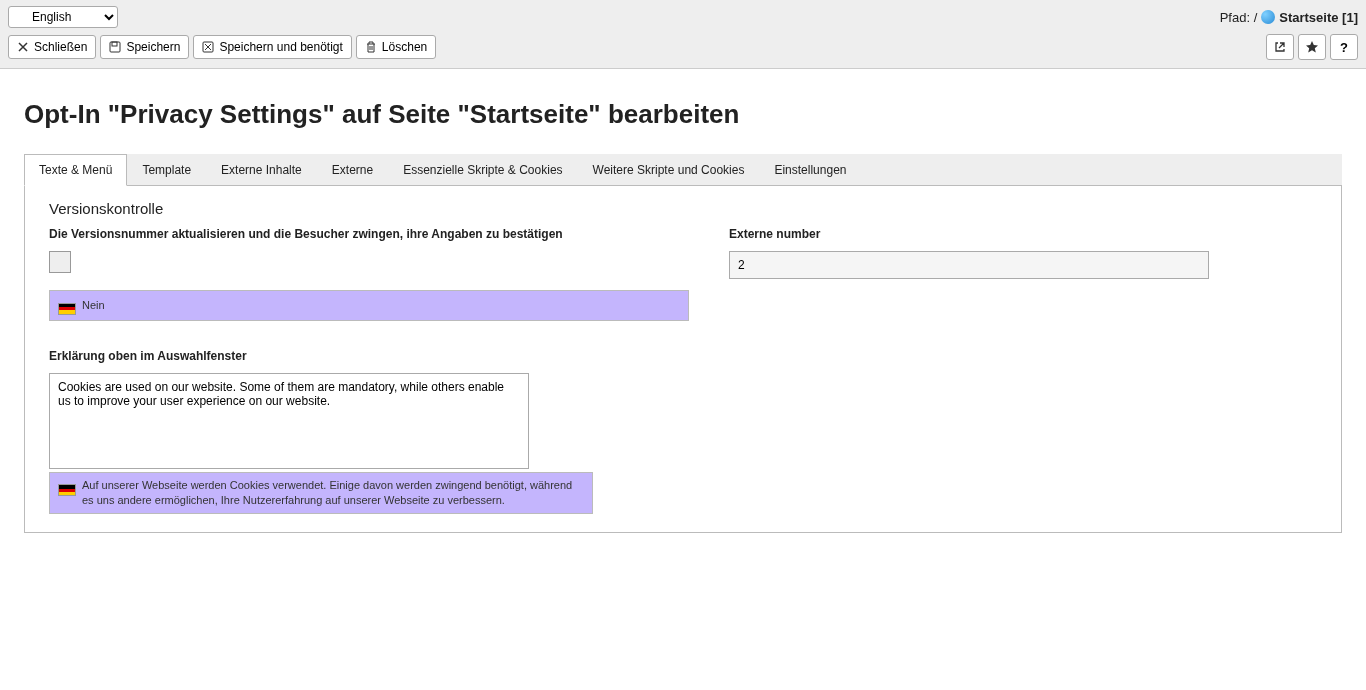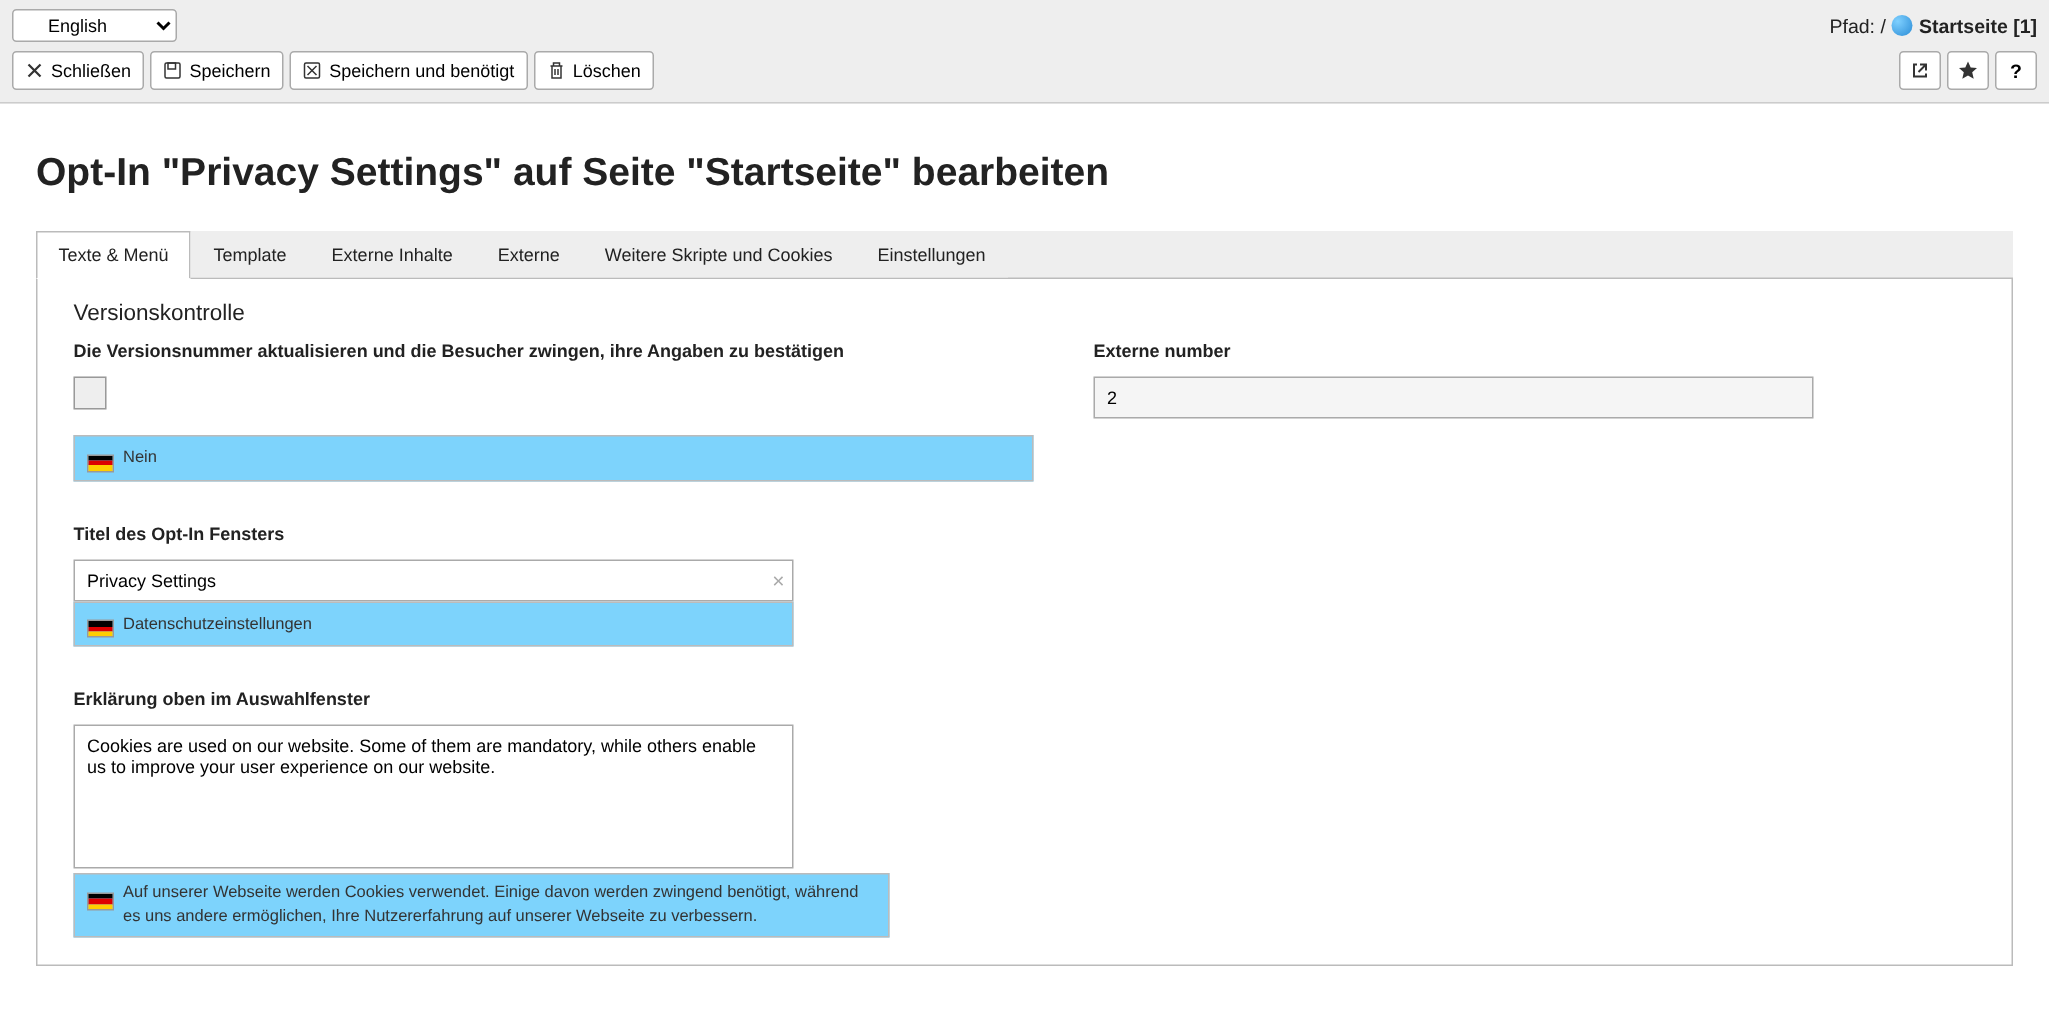--- a/index.html
+++ b/index.html
@@ -3,39 +3,39 @@
 <meta charset="utf-8">
 <style>
   * { box-sizing: border-box; margin: 0; padding: 0; }
   body { font-family: Verdana, Arial, sans-serif; font-size: 12px; color: #222; background: #fff; width: 1366px; }
   .top-bar { background: #eee; border-bottom: 1px solid #ccc; padding: 6px 8px 8px 8px; }
   .top-row1 { display: flex; justify-content: space-between; align-items: center; margin-bottom: 6px; }
   .lang-select { border: 1px solid #aaa; border-radius: 3px; background: #fff; padding: 2px 19px; font-size: 12px; min-width: 110px; }
   .path { font-size: 13px; display: flex; align-items: center; gap: 4px; }
   .path .globe { width: 14px; height: 14px; border-radius: 50%; background: radial-gradient(circle at 30% 30%, #7fd0ff, #2a8cd6); display: inline-block; }
   .path-title { font-weight: bold; }
-  .top-row2 { display: flex; justify-content: space-between; }
+  .top-row2 { display: flex; justify-content: space-between; align-items: center; }
   .btn-group-left { display: flex; gap: 4px; }
   .btn { display: inline-flex; align-items: center; gap: 5px; background: #fff; border: 1px solid #aaa; border-radius: 3px; padding: 4px 8px; font-size: 12px; cursor: pointer; font-family: inherit; }
   .btn .icon { width: 12px; height: 12px; display: inline-flex; align-items: center; justify-content: center; }
   .btn-group-right { display: flex; gap: 4px; }
   .btn-icon { width: 28px; height: 26px; display: inline-flex; align-items: center; justify-content: center; background: #fff; border: 1px solid #aaa; border-radius: 3px; cursor: pointer; }
   .content { padding: 20px 24px; }
   h1.page-title { font-family: Arial, sans-serif; font-size: 26px; font-weight: bold; margin: 10px 0 24px 0; }
   .tabs { display: flex; border-bottom: 1px solid #bbb; background: #eee; }
   .tab { padding: 8px 14px; font-size: 12px; cursor: pointer; background: #eee; border: 1px solid transparent; border-bottom: none; margin-right: 0px; }
   .tab.active { background: #fff; border: 1px solid #bbb; border-bottom: 1px solid #fff; margin-bottom: -1px; font-weight: normal; }
   .panel { border-left: 1px solid #bbb; border-right: 1px solid #bbb; border-bottom: 1px solid #bbb; padding: 14px 14px 18px 24px; }
   .section-heading { font-size: 15px; margin-bottom: 10px; }
   .form-row { display: flex; gap: 40px; margin-bottom: 10px; }
   .form-col { flex: 1; }
   .form-col.half { max-width: 640px; }
   .field-label { font-weight: bold; font-size: 12px; margin-bottom: 10px; display: block; }
   .checkbox-box { width: 22px; height: 22px; border: 1px solid #999; background: #eee; display: inline-block; cursor: pointer; }
-  .lang-strip { display: flex; align-items: center; gap: 6px; background: #7dd3fc; border: 1px solid #bbb; padding: 5px 8px; }
+  .lang-strip { display: flex; align-items: center; gap: 6px; background: #c4b5fd; border: 1px solid #bbb; padding: 5px 8px; }
   .lang-strip.wide { width: 640px; }
   .flag-de { width: 18px; height: 12px; display: inline-flex; flex-direction: column; border: 1px solid #999; }
   .flag-de span { flex: 1; }
   .flag-de .b { background: #000; }
   .flag-de .r { background: #dd0000; }
   .flag-de .y { background: #ffce00; }
   .lang-text { font-size: 11px; color: #333; }
   .text-input-wrap { position: relative; width: 480px; }
   .text-input { width: 100%; border: 1px solid #aaa; padding: 6px 26px 6px 8px; font-size: 12px; font-family: inherit; }
   .clear-x { position: absolute; right: 6px; top: 50%; transform: translateY(-50%); color: #aaa; font-size: 14px; cursor: pointer; }
@@ -122,20 +122,21 @@
 </div>
 
 <div class="content">
   <h1 class="page-title">Opt-In "Privacy Settings" auf Seite "Startseite" bearbeiten</h1>
 
   <div class="tabs">
     <div class="tab active">Texte &amp; Menü</div>
     <div class="tab">Template</div>
     <div class="tab">Externe Inhalte</div>
     <div class="tab">Externe</div>
+    <div class="tab">Essenzielle Skripte &amp; Cookies</div>
     <div class="tab">Weitere Skripte und Cookies</div>
     <div class="tab">Einstellungen</div>
   </div>
 
   <div class="panel">
     <div class="section-heading">Versionskontrolle</div>
 
     <div class="form-row">
       <div class="form-col half">
         <label class="field-label">Die Versionsnummer aktualisieren und die Besucher zwingen, ihre Angaben zu bestätigen</label>
@@ -151,37 +152,20 @@
           </span>
           <span class="lang-text">Nein</span>
         </div>
       </div>
       <div class="form-col" style="max-width:480px;">
         <label class="field-label">Externe number</label>
         <input class="num-input" readonly="" value="2" style="">
       </div>
     </div>
 
-    <div class="section-block">
-      <label class="field-label">Titel des Opt-In Fensters</label>
-      <div class="text-input-wrap">
-        <input class="text-input" value="Privacy Settings" style="">
-        <span class="clear-x">×</span>
-      </div>
-      <div class="lang-strip fit480">
-        <span class="flag-wrap">
-          <span class="flag-de">
-              <span class="b"></span>
-              <span class="r"></span>
-              <span class="y"></span>
-            </span>
-        </span>
-        <span class="lang-text">Datenschutzeinstellungen</span>
-      </div>
-    </div>
 
     <div class="section-block">
       <label class="field-label">Erklärung oben im Auswahlfenster</label>
       <textarea class="textarea" style="">Cookies are used on our website. Some of them are mandatory, while others enable us to improve your user experience on our website.</textarea>
       <div class="lang-strip box480">
         <span class="flag-wrap">
           <span class="flag-de">
               <span class="b"></span>
               <span class="r"></span>
               <span class="y"></span>

